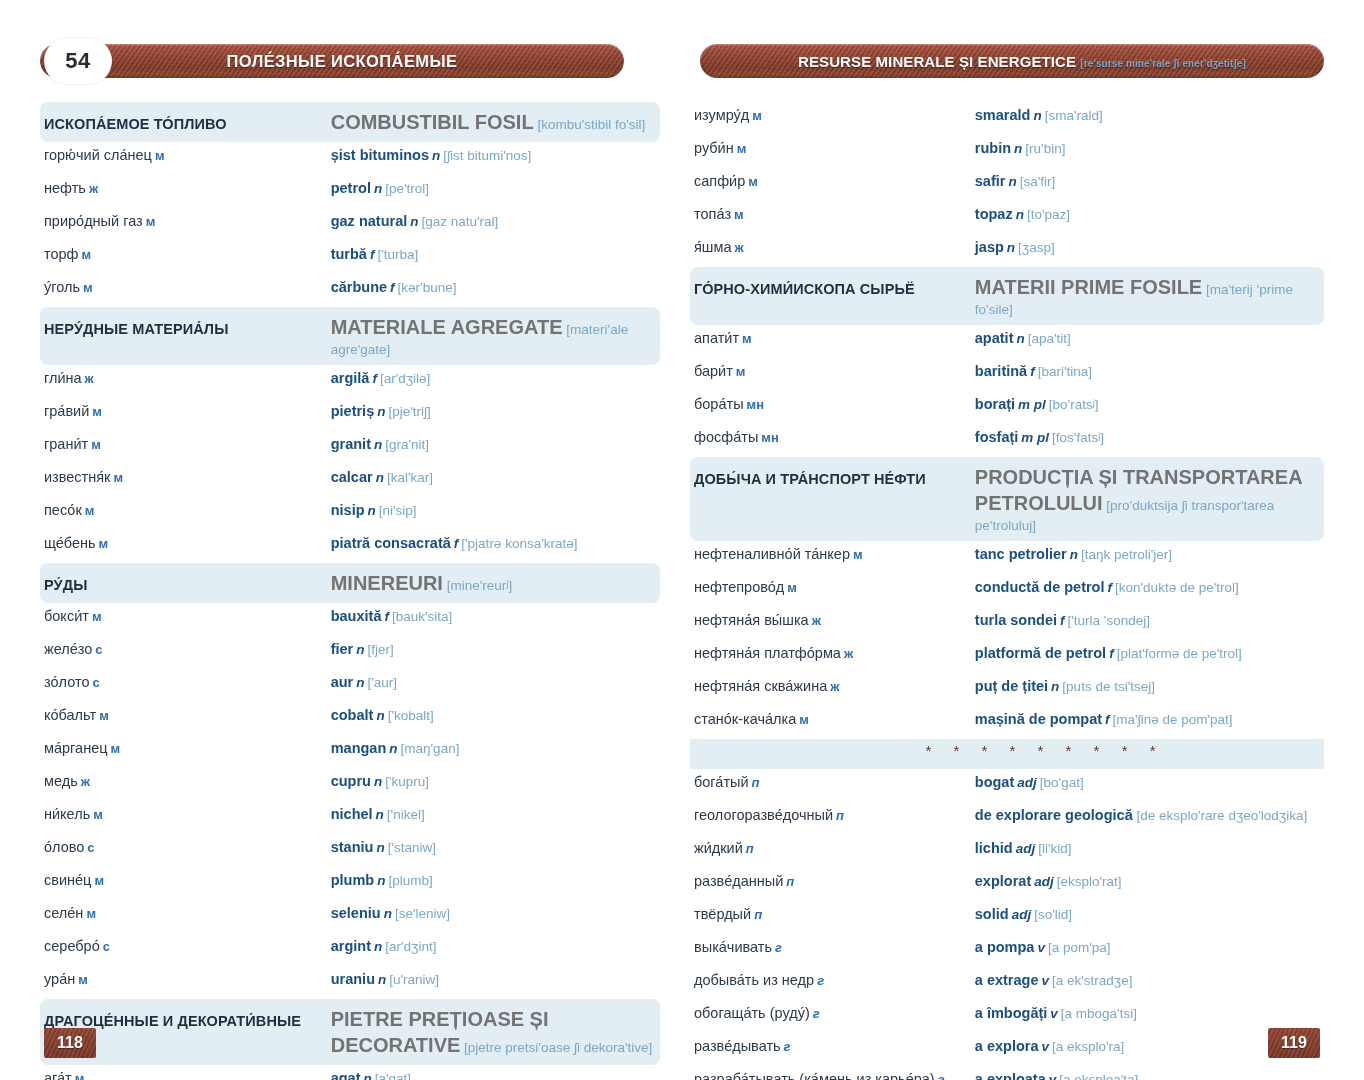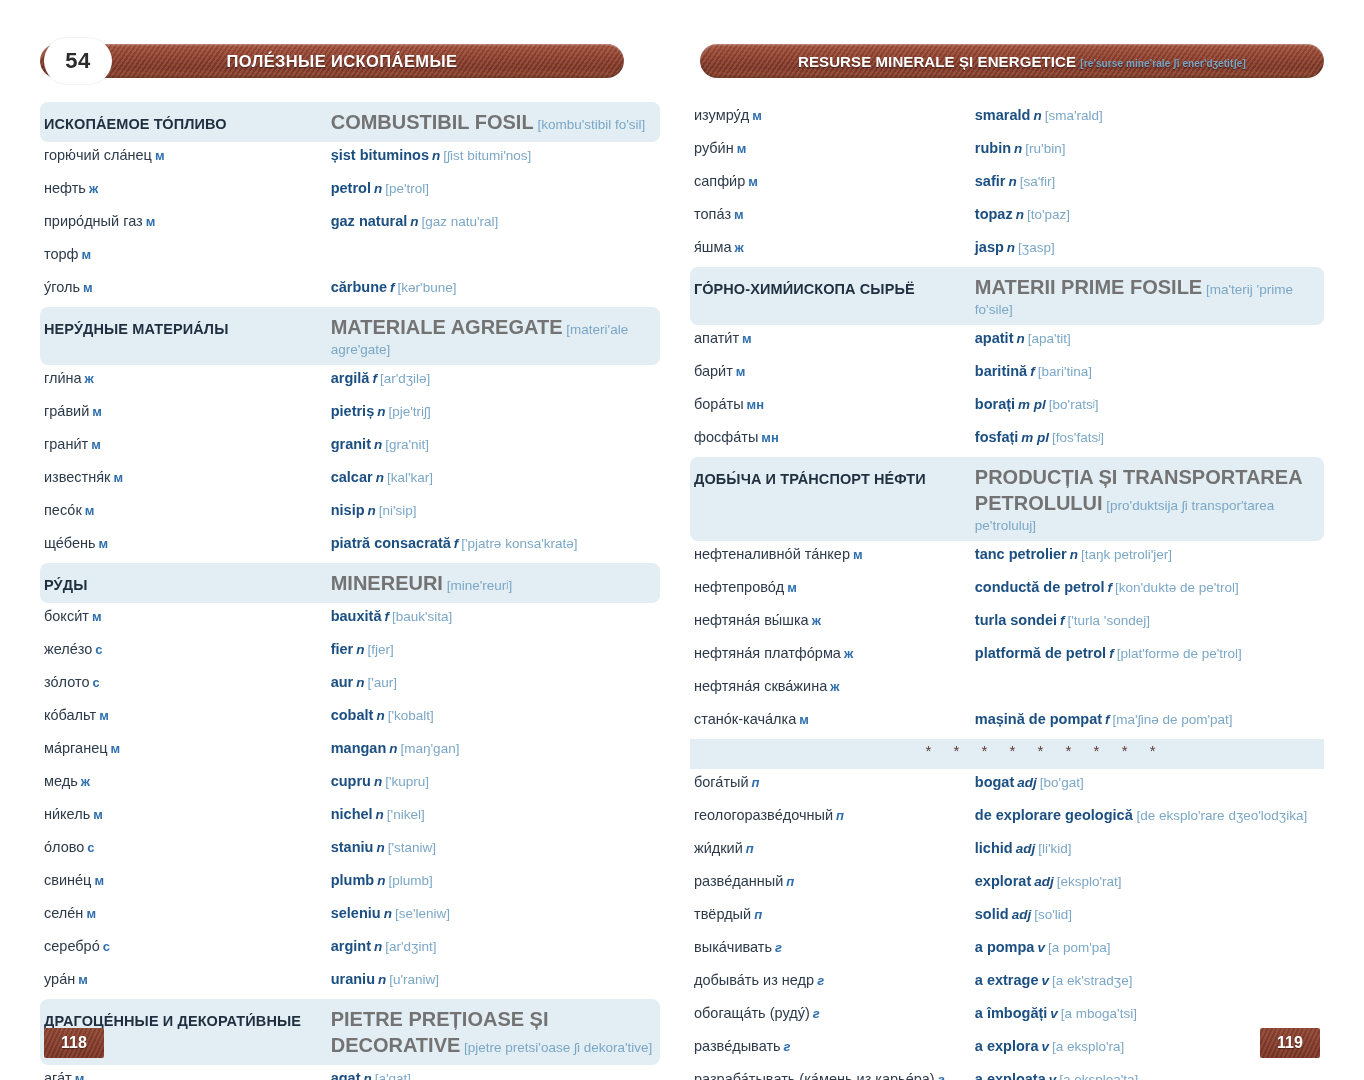--- a/index.html
+++ b/index.html
@@ -151,21 +151,21 @@
     letter-spacing: 9px;
     text-align: center;
     width: 100%;
     padding-left: 12%;
   }
 
   
   .folio {
     position: absolute;
     bottom: 22px;
-    width: 60px; height: 30px;
+    width: 52px; height: 30px;
     background:
       repeating-linear-gradient(115deg, rgba(255,255,255,.08) 0 2px, rgba(0,0,0,.06) 2px 4px),
       linear-gradient(180deg, #8e4430 0%, #7a3425 100%);
     color: #ffffff;
     font-weight: bold;
     font-size: 16px;
     display: flex; align-items: center; justify-content: center;
     border-radius: 2px;
     text-shadow: 0 1px 1px rgba(0,0,0,.4);
   }
@@ -207,20 +207,21 @@
         <div class="row">
           <div class="col-ru"><span class="term">нефть</span><span class="gender">ж</span></div>
           <div class="col-ro"><span class="trans">petrol</span><span class="pos">n</span><span class="ipa">[pe'trol]</span></div>
         </div>
         <div class="row">
           <div class="col-ru"><span class="term">приро́дный газ</span><span class="gender">м</span></div>
           <div class="col-ro"><span class="trans">gaz natural</span><span class="pos">n</span><span class="ipa">[gaz natu'ral]</span></div>
         </div>
         <div class="row">
           <div class="col-ru"><span class="term">торф</span><span class="gender">м</span></div>
+          <div class="col-ro"><span class="trans">turbă</span><span class="pos">f</span><span class="ipa">['turba]</span></div>
         </div>
         <div class="row">
           <div class="col-ru"><span class="term">у́голь</span><span class="gender">м</span></div>
           <div class="col-ro"><span class="trans">cărbune</span><span class="pos">f</span><span class="ipa">[kər'bune]</span></div>
         </div>
         <div class="row heading band">
           <div class="col-ru"><span class="term">НЕРУ́ДНЫЕ МАТЕРИА́ЛЫ</span></div>
           <div class="col-ro"><span class="trans">MATERIALE AGREGATE</span><span class="ipa"> [materi'ale agre'gate]</span></div>
         </div>
         <div class="row">
@@ -385,20 +386,21 @@
         <div class="row">
           <div class="col-ru"><span class="term">нефтяна́я вы́шка</span><span class="gender">ж</span></div>
           <div class="col-ro"><span class="trans">turla sondei</span><span class="pos">f</span><span class="ipa">['turla 'sondej]</span></div>
         </div>
         <div class="row">
           <div class="col-ru"><span class="term">нефтяна́я платфо́рма</span><span class="gender">ж</span></div>
           <div class="col-ro"><span class="trans">platformă de petrol</span><span class="pos">f</span><span class="ipa">[plat'formə de pe'trol]</span></div>
         </div>
         <div class="row">
           <div class="col-ru"><span class="term">нефтяна́я сква́жина</span><span class="gender">ж</span></div>
+          <div class="col-ro"><span class="trans">puț de țitei</span><span class="pos">n</span><span class="ipa">[puts de tsi'tsej]</span></div>
         </div>
         <div class="row">
           <div class="col-ru"><span class="term">стано́к-кача́лка</span><span class="gender">м</span></div>
           <div class="col-ro"><span class="trans">mașină de pompat</span><span class="pos">f</span><span class="ipa">[ma'ʃinə de pom'pat]</span></div>
         </div>
         <div class="row stars band">
           <div class="stars-inner">* * * * * * * * *</div>
         </div>
         <div class="row">
           <div class="col-ru"><span class="term">бога́тый</span><span class="gender italic">п</span></div>

